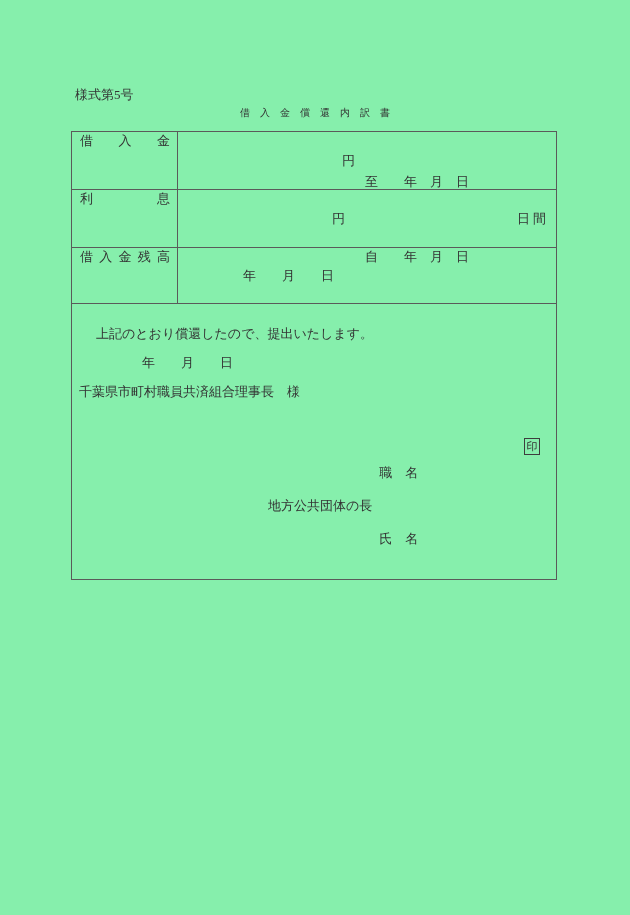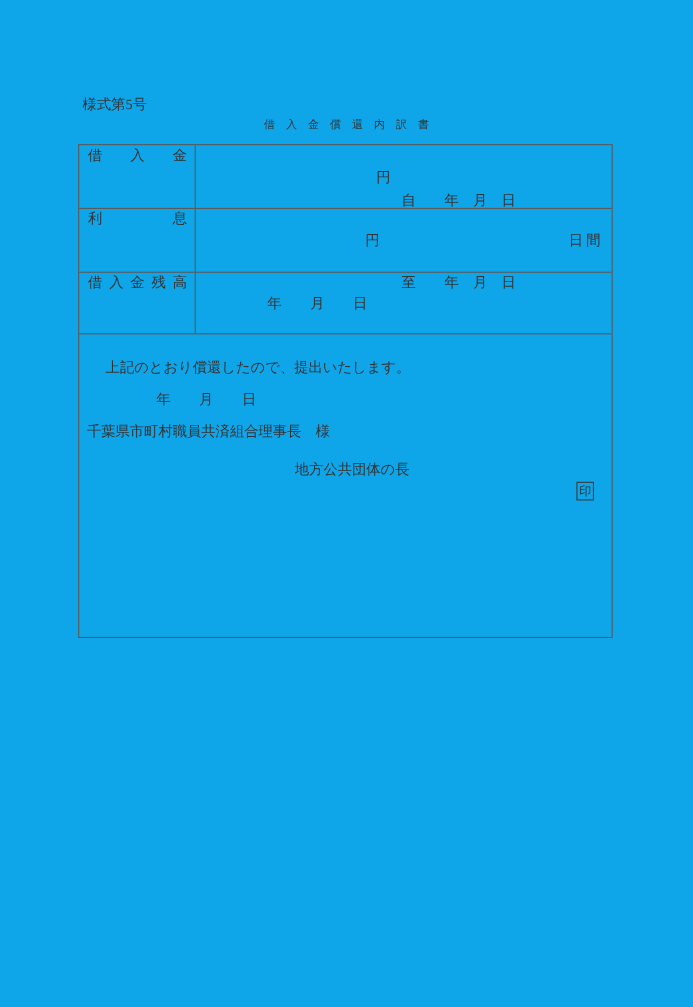--- a/index.html
+++ b/index.html
@@ -5,21 +5,21 @@
   * { margin: 0; padding: 0; box-sizing: border-box; }
   html, body { width: 630px; }
   body {
     font-family: "Liberation Serif", "DejaVu Serif", serif;
     background: #e8e8e6;
   }
   .page {
     position: relative;
     width: 630px;
     height: 915px;
-    background: #0ea5e9;
+    background: #86efac;
     color: #333333;
     font-size: 13px;
     overflow: hidden;
   }
   .form-number {
     position: absolute;
     left: 75px;
     top: 86px;
     font-size: 13px;
   }
@@ -130,22 +130,22 @@
       </div>
     </div>
 
     <div class="trow r2">
       <div class="lcell">
         <span class="jlabel">利息</span>
       </div>
       <div class="dcell interest-cell">
         <span class="unit">円</span>
         <div class="period">
+          <div>至　　年　月　日</div>
           <div>自　　年　月　日</div>
-          <div>至　　年　月　日</div>
         </div>
         <span class="days">日間</span>
       </div>
     </div>
 
 
     <div class="trow r4">
       <div class="lcell">
         <span class="jlabel">借入金残高</span>
       </div>
@@ -155,20 +155,24 @@
     </div>
 
 
     <div class="trow footer-row">
       <div class="fcell">
         <div class="stmt">上記のとおり償還したので、提出いたします。</div>
         <div class="dateline">年　　月　　日</div>
         <div class="addressee">千葉県市町村職員共済組合理事長　様</div>
         <div class="sigblock">
           <span>地方公共団体の長</span>
+          <div class="sigcol">
+            <div>職　名</div>
+            <div>氏　名</div>
+          </div>
         </div>
         <div class="sealbox">
           <span>印</span>
         </div>
       </div>
     </div>
 
   </div>
 </div>
 

